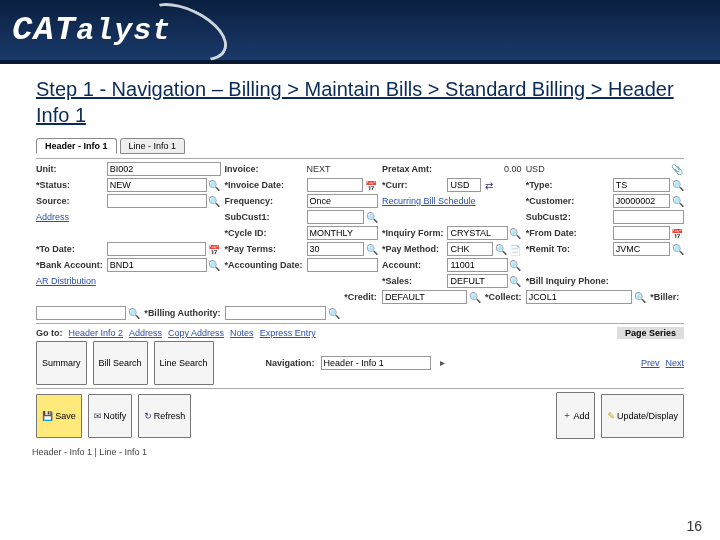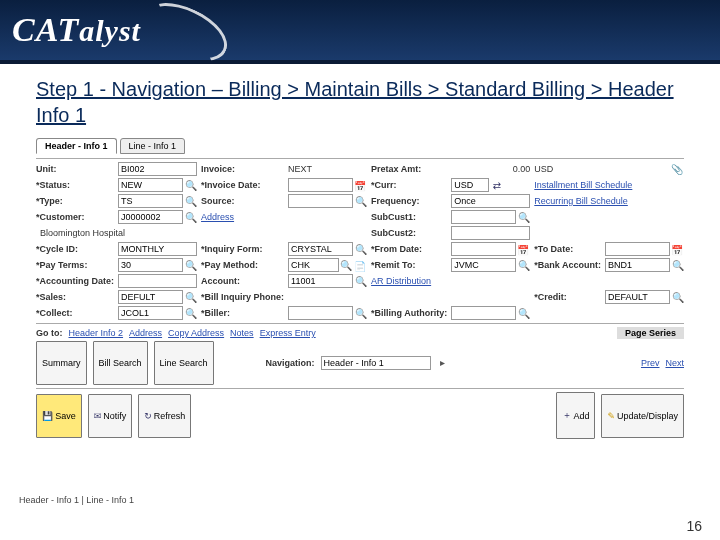--- a/index.html
+++ b/index.html
@@ -1,39 +1,39 @@
 <!DOCTYPE html>
 <html><head>
 <meta charset="utf-8">
 <style>
 * { box-sizing: border-box; margin: 0; padding: 0; }
 body { width: 720px; height: 540px; font-family: Arial, sans-serif; font-size: 9px; background: #fff; overflow: hidden; }
 .header { height: 64px; background: linear-gradient(#0a1f3f, #1a3a6b); border-bottom: 4px solid #0a1a35; display: flex; align-items: center; padding-left: 12px; position: relative; }
-.logo { font-family: Liberation Serif, serif; font-size: 30px; font-style: italic; color: #fff; font-weight: bold; letter-spacing: 1px; }
+.logo { font-family: Liberation Mono, monospace; font-size: 30px; font-style: italic; color: #fff; font-weight: bold; letter-spacing: 1px; }
 .logo .tall { font-size: 34px; }
 .swoosh { position: absolute; left: 140px; top: 8px; width: 90px; height: 48px; border: 3px solid #fff; border-radius: 50%; border-left-color: transparent; border-bottom-color: transparent; transform: rotate(25deg); opacity: .8; }
 .title { font-size: 20px; color: #0a2a5a; padding: 12px 36px 6px 36px; text-decoration: underline; line-height: 1.3; }
 .form-area { padding: 4px 36px; }
 .tabs { display: flex; gap: 3px; margin-bottom: 4px; }
 .tab { padding: 2px 8px; border: 1px solid #888; border-radius: 3px 3px 0 0; font-size: 9px; cursor: pointer; background: #eee; }
 .tab.active { background: #fff; color: #000; font-weight: bold; border-bottom-color: #fff; }
 hr.sep { border: none; border-top: 1px solid #aaa; margin: 3px 0; }
 .grid { display: grid; grid-template-columns: repeat(12, 1fr); gap: 2px 4px; align-items: center; }
 .lbl { font-weight: bold; font-size: 9px; color: #333; white-space: nowrap; }
 .lbl.req::before { content: "*"; }
 .inp { border: 1px solid #999; font-size: 9px; padding: 1px 2px; width: 100%; height: 14px; background: #fff; }
 .look { width: 12px; height: 12px; display: inline-block; font-size: 10px; color: #555; text-align: center; cursor: pointer; }
 .lnk { color: #2a4fb0; text-decoration: underline; font-size: 9px; cursor: pointer; }
 .cell { display: flex; align-items: flex-end; gap: 2px; }
 .static { font-size: 9px; color: #333; }
 .btnrow { display: flex; gap: 6px; flex-wrap: wrap; margin-top: 2px; align-items: center; }
 .btn { border: 1px solid #777; background: #f5f5f5; padding: 16px 5px; font-size: 9px; cursor: pointer; border-radius: 1px; display: flex; gap: 2px; align-items: center; }
 .btn.hl { background: #ffe97a; }
 .section-label { background: #ddd; padding: 1px 8px; font-size: 9px; font-weight: bold; }
-.breadcrumb { font-size: 9px; padding: 4px 19px; color: #444; margin-top: 48px; }
+.breadcrumb { font-size: 9px; padding: 4px 32px; color: #444; }
 .page-num { position: absolute; bottom: 6px; right: 18px; font-size: 14px; color: #333; }
 .ico { font-size: 9px; color: #2a6; }
 .ico.y { color: #c90; }
 .ico.b { color: #336; }
 .cal { font-size: 10px; color: #336; cursor: pointer; }
 </style>
 </head>
 <body>
 
 <div class="header">
@@ -80,21 +80,20 @@
         <input class="inp" style="">
         <span class="cal">📅</span>
       </div>
     <div class="lbl req">Curr:</div>
     <div class="cell">
         <input class="inp" value="USD" style="">
       </div>
     <div class="cell">
         <span class="cal">⇄</span>
       </div>
-    <div class="lnk" style="grid-column:span 3">Installment Bill Schedule</div>
 
     <div class="lbl req">Type:</div>
     <div class="cell" style="grid-column:span 2">
         <input class="inp" value="TS" style="">
         <span class="look">🔍</span>
       </div>
     <div class="lbl">Source:</div>
     <div class="cell" style="grid-column:span 2">
         <input class="inp" style="">
         <span class="look">🔍</span>
@@ -111,21 +110,20 @@
         <span class="look">🔍</span>
       </div>
     <div class="lnk" style="grid-column:span 3">Address</div>
     <div class="lbl">SubCust1:</div>
     <div class="cell" style="grid-column:span 2">
         <input class="inp" style="">
         <span class="look">🔍</span>
       </div>
     <div style="grid-column:span 3"></div>
 
-    <div class="static" style="grid-column:span 6;padding-left:4px">Bloomington Hospital</div>
     <div class="lbl">SubCust2:</div>
     <div class="cell" style="grid-column:span 2">
         <input class="inp" style="">
       </div>
     <div style="grid-column:span 3"></div>
 
     <div class="lbl req">Cycle ID:</div>
     <div class="cell" style="grid-column:span 2">
         <input class="inp" value="MONTHLY" style="">
       </div>

